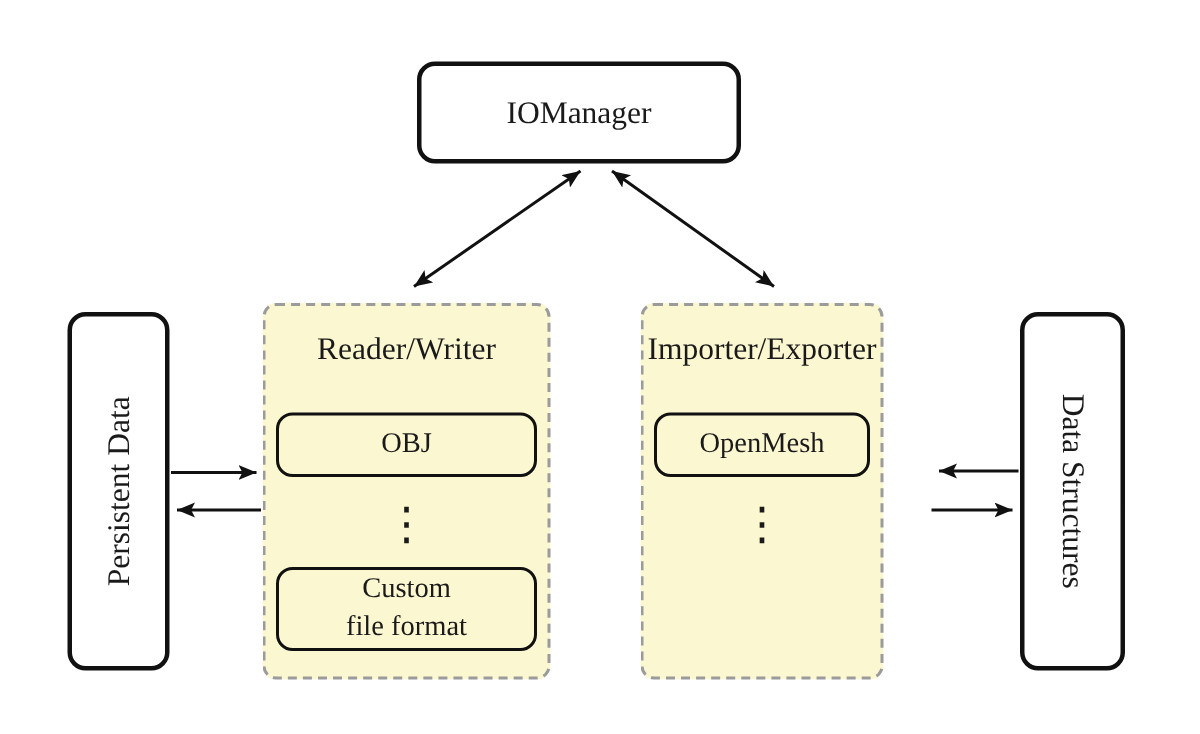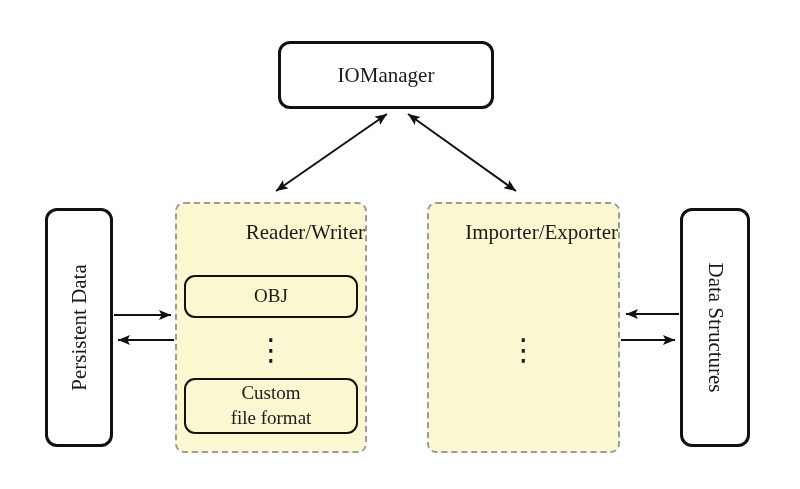--- a/index.html
+++ b/index.html
@@ -48,27 +48,27 @@
   
   .group {
     position: absolute;
     top: 202px;
     height: 251px;
     background: var(--group-fill);
     border: 2px dashed var(--group-border);
     border-radius: 9px;
   }
   .group-rw { left: 175px; width: 192px; }
-  .group-ie { left: 427px; width: 193px; }
+  .group-ie { left: 427px; width: 162px; }
 
   .group-title {
     position: absolute;
     left: 0; right: 0;
     top: 16px;
-    text-align: right;
+    text-align: center;
     font-size: 21px;
     white-space: nowrap;
   }
 
   .inner-box {
     position: absolute;
     left: 7px; right: 7px;
     background: var(--group-fill);
     border: 2.5px solid var(--node-border);
     border-radius: 11px;
@@ -143,20 +143,23 @@
       <span>⋮</span>
     </div>
     <div class="inner-box box-bottom">
       <span>Custom
 file format</span>
     </div>
   </div>
 
   <div class="group group-ie">
     <div class="group-title">Importer/Exporter</div>
+    <div class="inner-box box-top">
+      <span>OpenMesh</span>
+    </div>
     <div class="dots">
       <span>⋮</span>
     </div>
   </div>
 
   <div class="side-node side-left">
     <span class="rot-ccw">Persistent Data</span>
   </div>
 
   <div class="side-node side-right">

